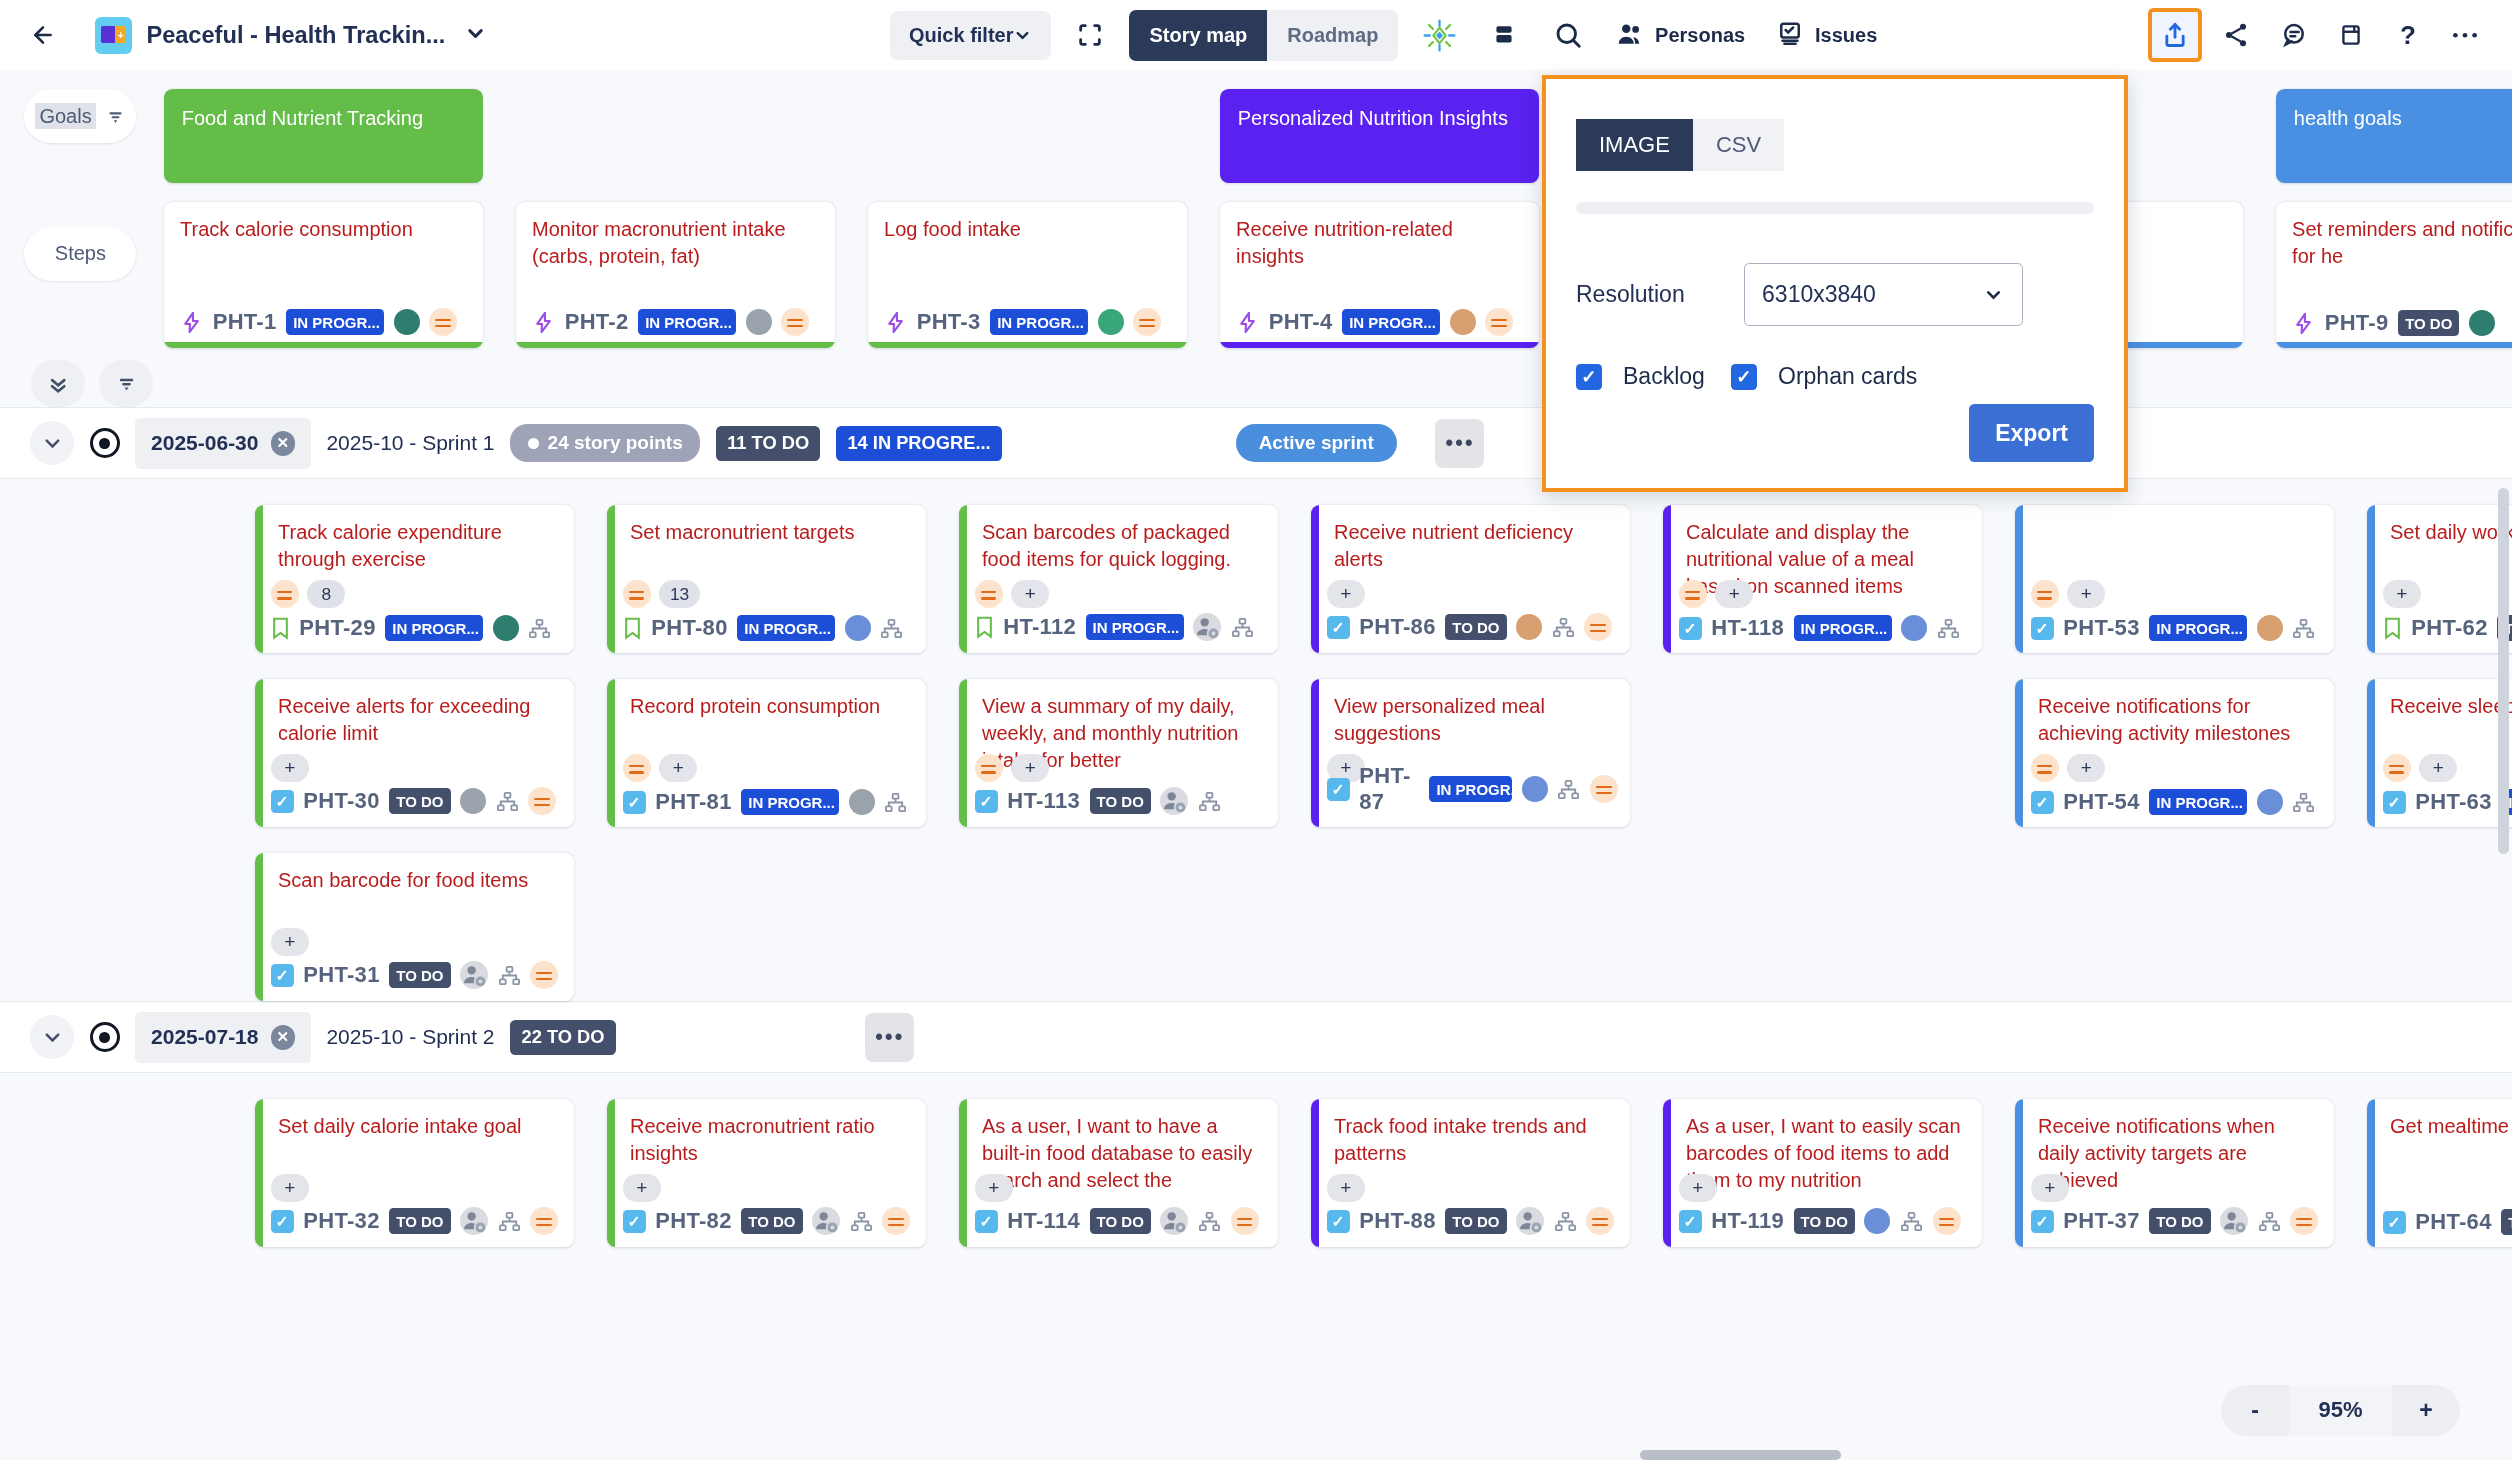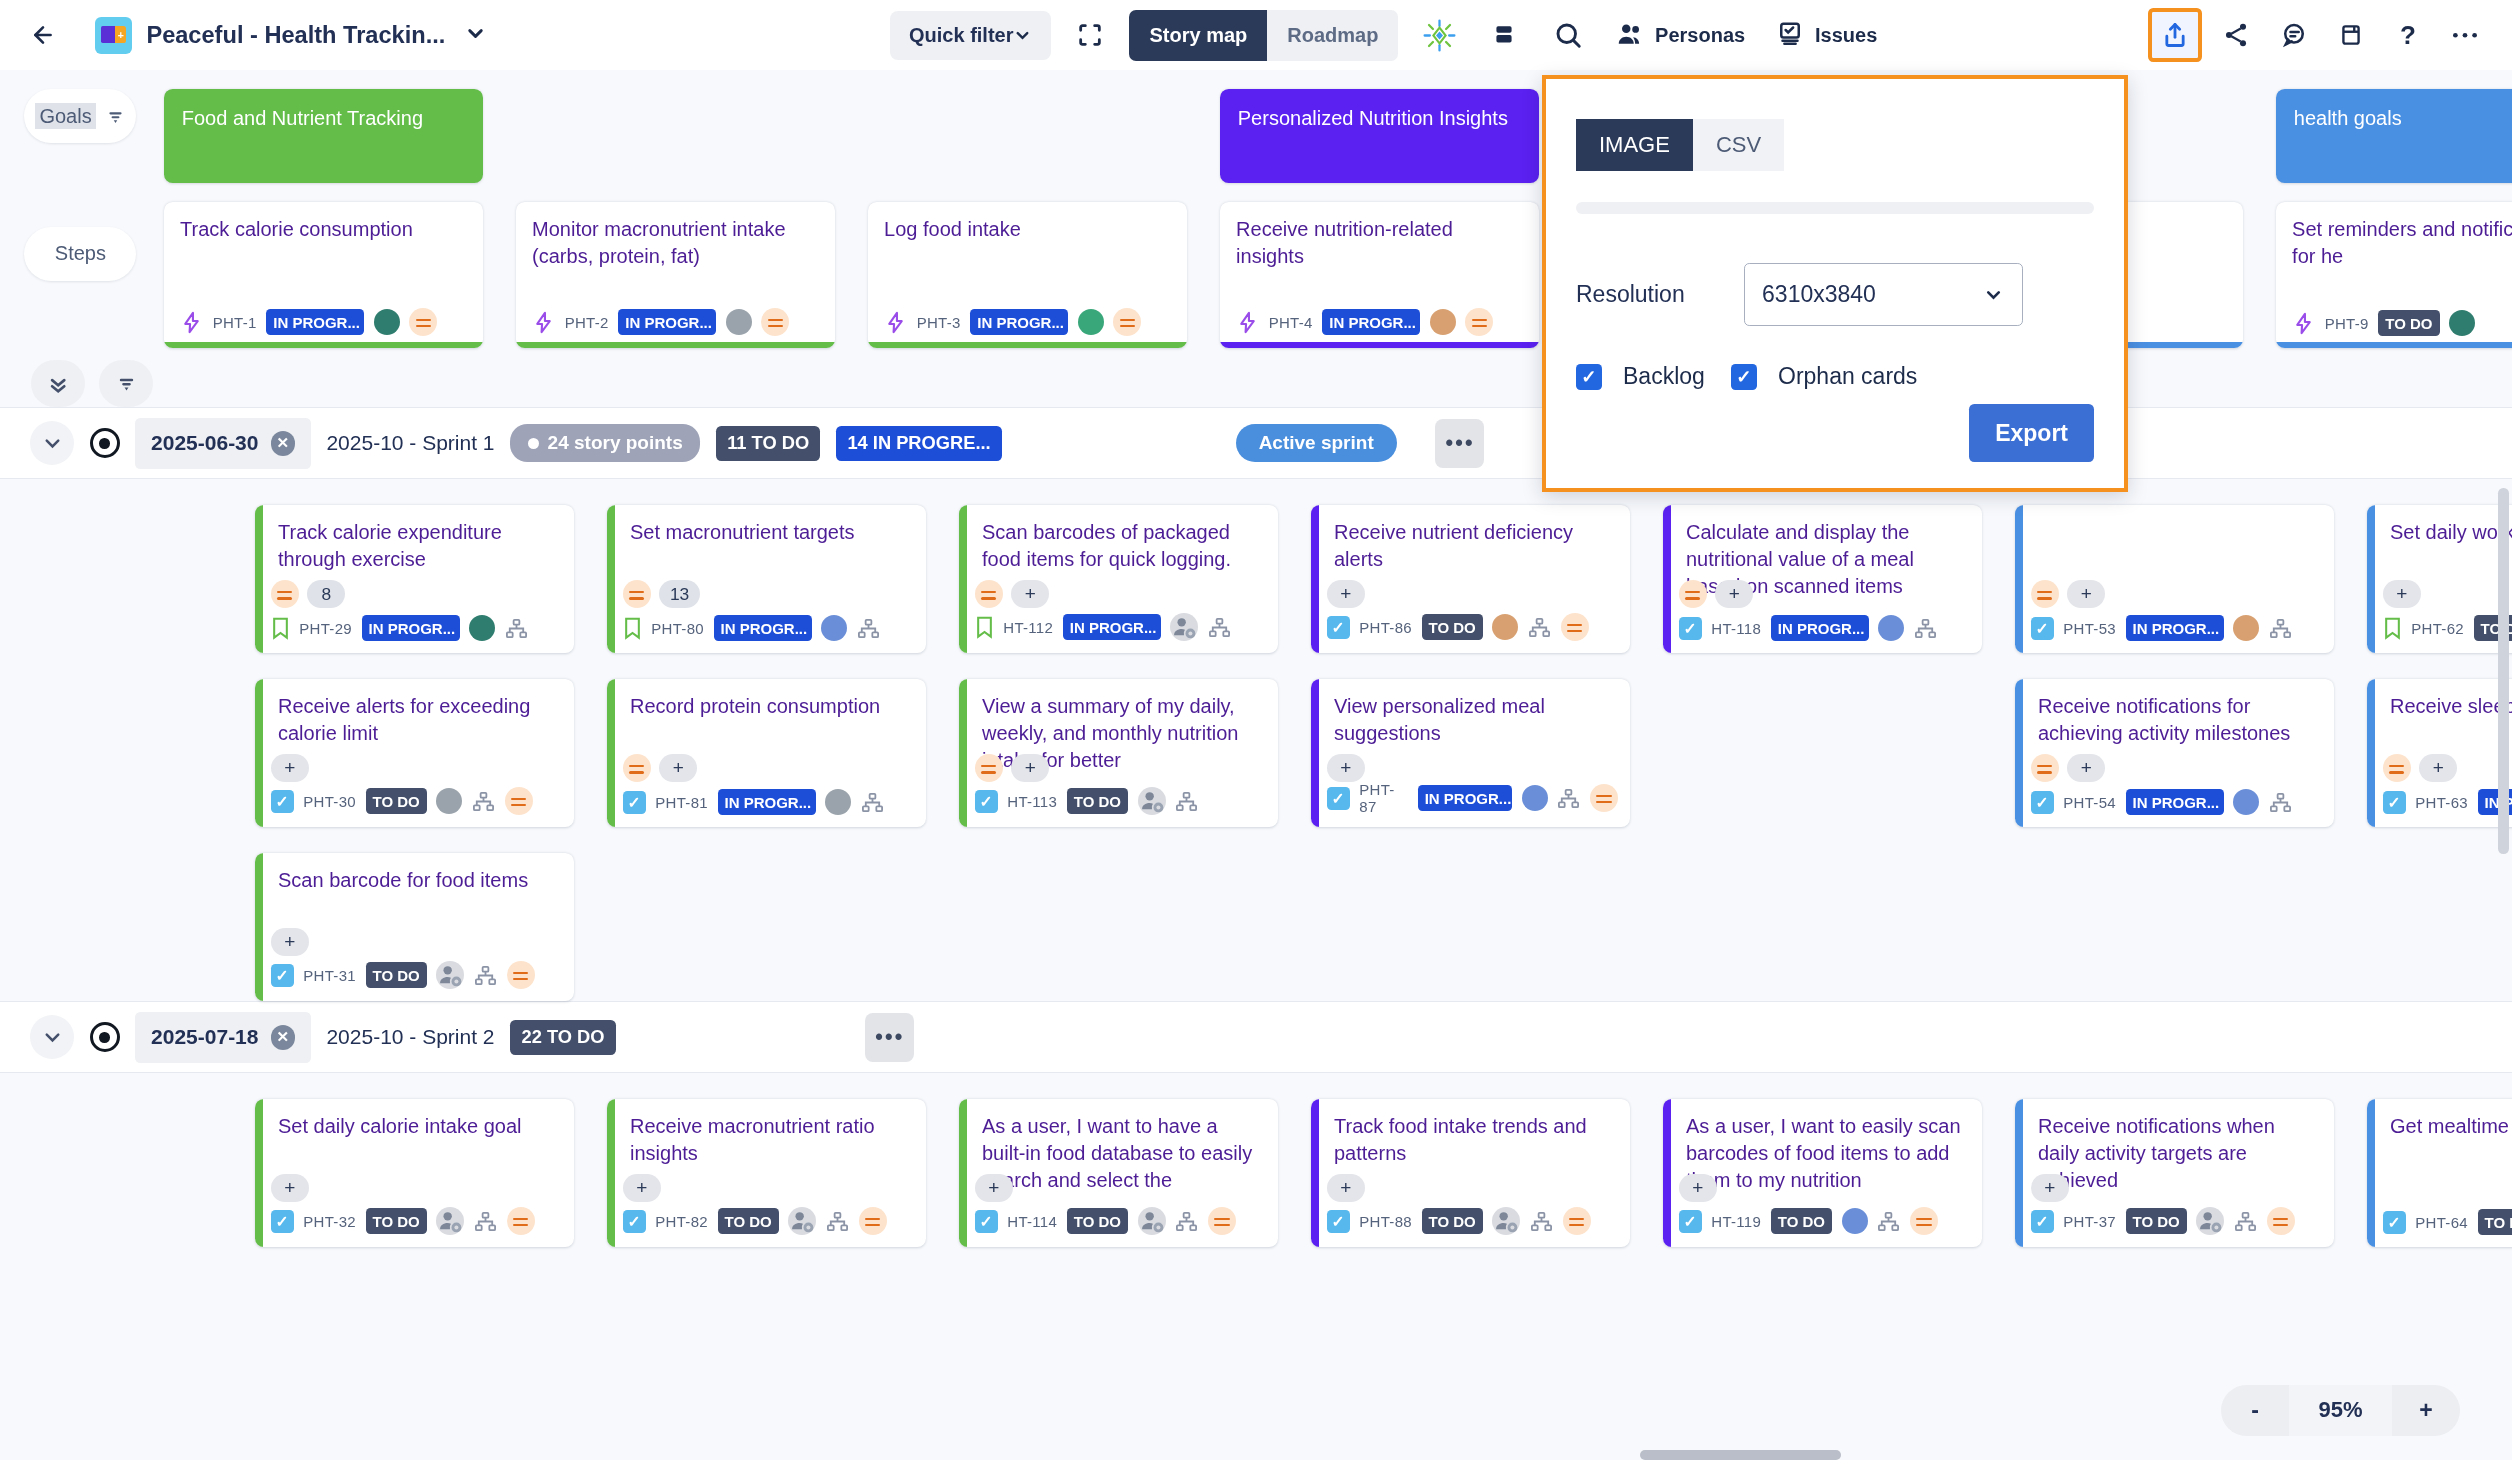--- a/index.html
+++ b/index.html
@@ -58,25 +58,25 @@
     box-shadow: 0 0.9px 2.6px rgba(20,30,60,.14); flex:none;
   }
   .steps-row { display:flex; align-items:flex-start; margin-top: 5.2px; }
   .steps-track { display:flex; gap: 33px; margin-left: 28px; }
   .card {
     width: 319px; border-radius: 8.7px; background:#fff; flex:none;
     box-shadow: 0 0.9px 2.6px rgba(20,30,60,.16); position: relative; overflow:hidden;
     padding: 14px 15.7px 10.5px 15.7px;
   }
   .card.step { height: 146px; }
-  .card .title { font-size: 20px; line-height: 1.33; color:#4c1d95; }
+  .card .title { font-size: 20px; line-height: 1.33; color:#b91c1c; }
   .card .foot { position:absolute; bottom: 12.2px; left: 15.7px; right: 12.2px;
      display:flex; align-items:center; gap: 9.6px; }
   .card .botbar { position:absolute; left:0; right:0; bottom:0; height:6.1px; }
-  .key { font-size: 15px; font-weight:400; color:#56637c; letter-spacing:0.3px;}
+  .key { font-size: 22px; font-weight:700; color:#56637c; letter-spacing:0.3px;}
   .badge { font-size:15px; font-weight:700; color:#fff; border-radius:4.4px; padding:4.4px 7px;
     max-width: 98px; overflow:hidden; white-space:nowrap; }
   .bg-prog { background:#1d4ed8; }
   .bg-todo { background:#44506b; }
   .av { width:26px; height:26px; border-radius:50%; flex:none; }
   .chip-pri { width:28px; height:28px; border-radius:50%; background:#fde3cc; position:relative; flex:none;}
   .chip-pri:before,.chip-pri:after { content:''; position:absolute; left:6.1px; width:15.7px; height:2.6px; background:#e06b19; border-radius:1.7px;}
   .chip-pri:before { top:10.5px; } .chip-pri:after { top:16.6px; }
   .chip-pts { min-width:38px; height:28px; border-radius:14px; background:#dfe2e8;
     display:flex; align-items:center; justify-content:center; font-size:17.4px; color:#2b3a59; padding:0 10.5px;}

